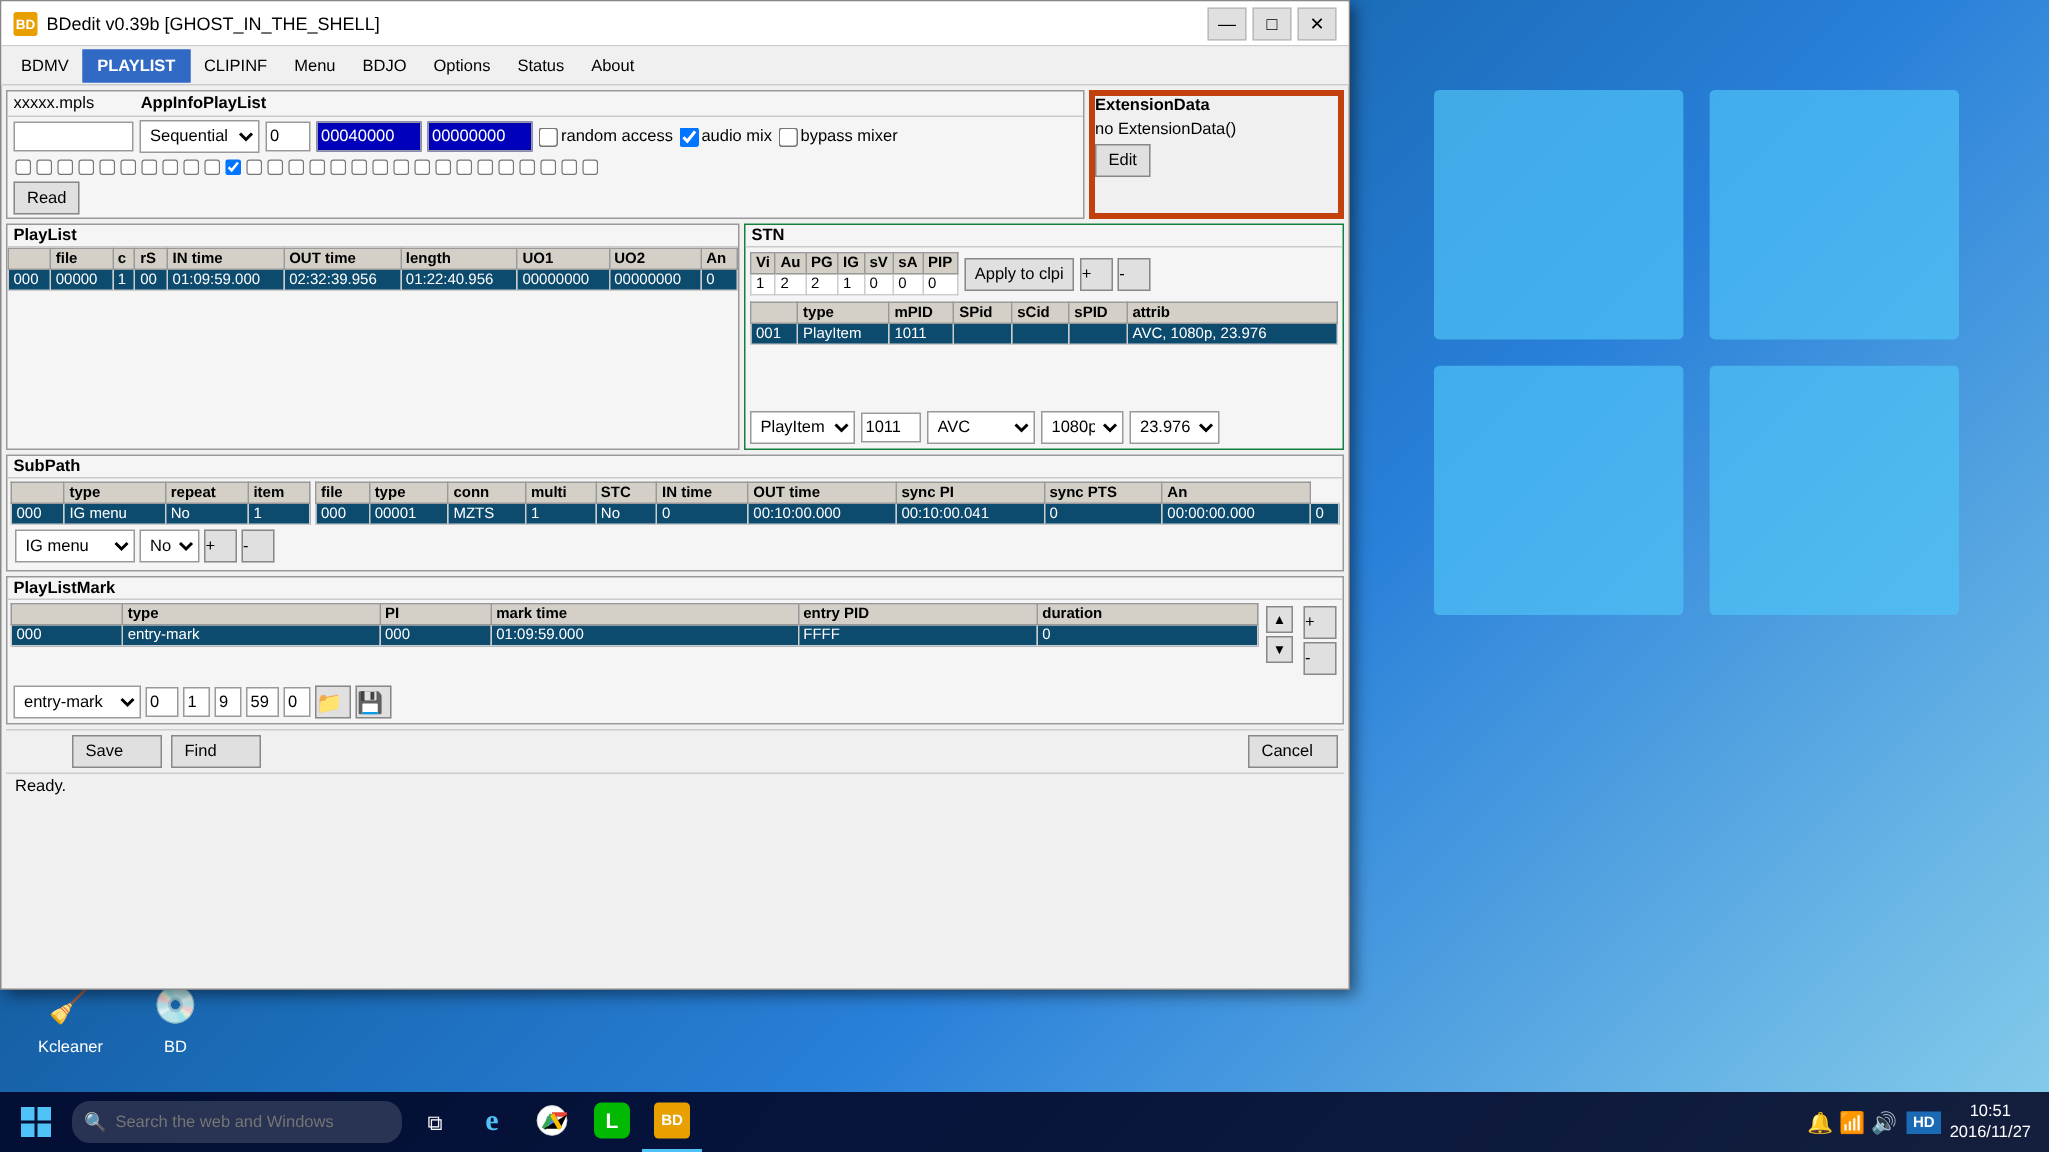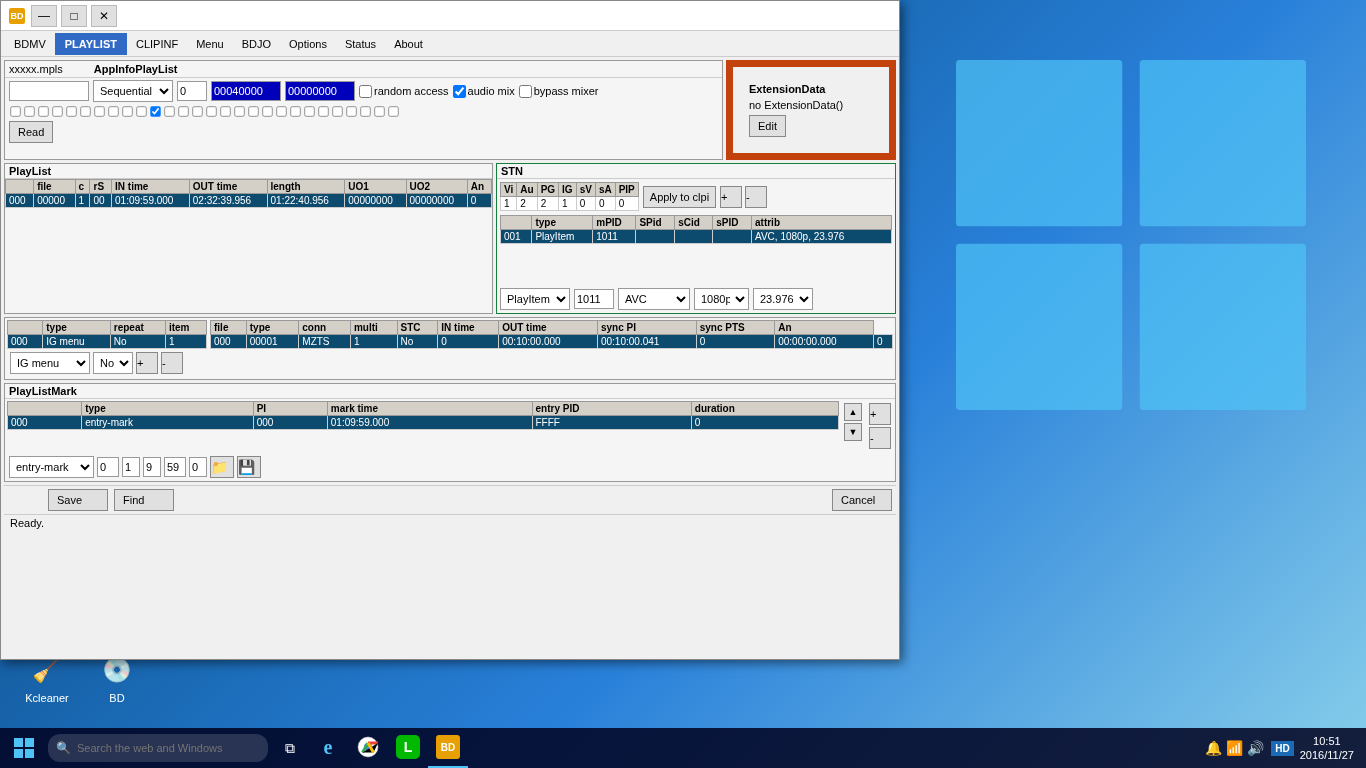--- a/index.html
+++ b/index.html
@@ -205,22 +205,22 @@
       text-align: center;
       font-size: 11px;
     }
     .desktop-icon .icon-img {
       width: 40px; height: 40px;
       margin-bottom: 2px;
       display: flex; align-items: center; justify-content: center;
       font-size: 24px;
     }
     .ext-data-section {
-      border: 7px solid #c2410c;
-      padding: 16px;
+      border: 4px solid #c2410c;
+      padding: 0;
       min-width: 160px;
     }
     .add-remove-btns { display: flex; gap: 3px; align-items: center; }
 
     
     .scroll-btn {
       width: 18px; height: 18px;
       background: #e0e0e0;
       border: 1px solid #888;
       cursor: pointer;
@@ -257,20 +257,21 @@
 </div>
 <div class="desktop-icon" style="top:650px;left:85px;">
   <div class="icon-img">💿</div>
   <span>BD</span>
 </div>
 
 <div class="win-panel">
 
   <div class="title-bar">
     <div class="title-bar-icon">BD</div>
+    <span class="title-text">BDedit v0.39b [GHOST_IN_THE_SHELL]</span>
     <div class="title-controls">
       <div class="title-btn">—</div>
       <div class="title-btn">□</div>
       <div class="title-btn close">✕</div>
     </div>
   </div>
 
   <div class="menu-bar">
     <div class="menu-item">BDMV</div>
     <div class="menu-item active">PLAYLIST</div>
@@ -468,20 +469,21 @@
             </select>
             <select style="font-size:11px; height:22px; width:60px;">
               <option>23.976</option>
             </select>
           </div>
         </div>
       </div>
     </div>
 
     <div style="border:1px solid #999; background:#f5f5f5; margin-bottom:3px;">
+      <div style="font-weight:bold; font-size:11px; padding:1px 4px; border-bottom:1px solid #ccc;">SubPath</div>
       <div style="display:flex; gap:3px; padding:2px;">
 
         <div style="width:200px;">
           <table>
             <thead>
               <tr>
                 <th></th>
                 <th>type</th>
                 <th>repeat</th>
                 <th>item</th>

